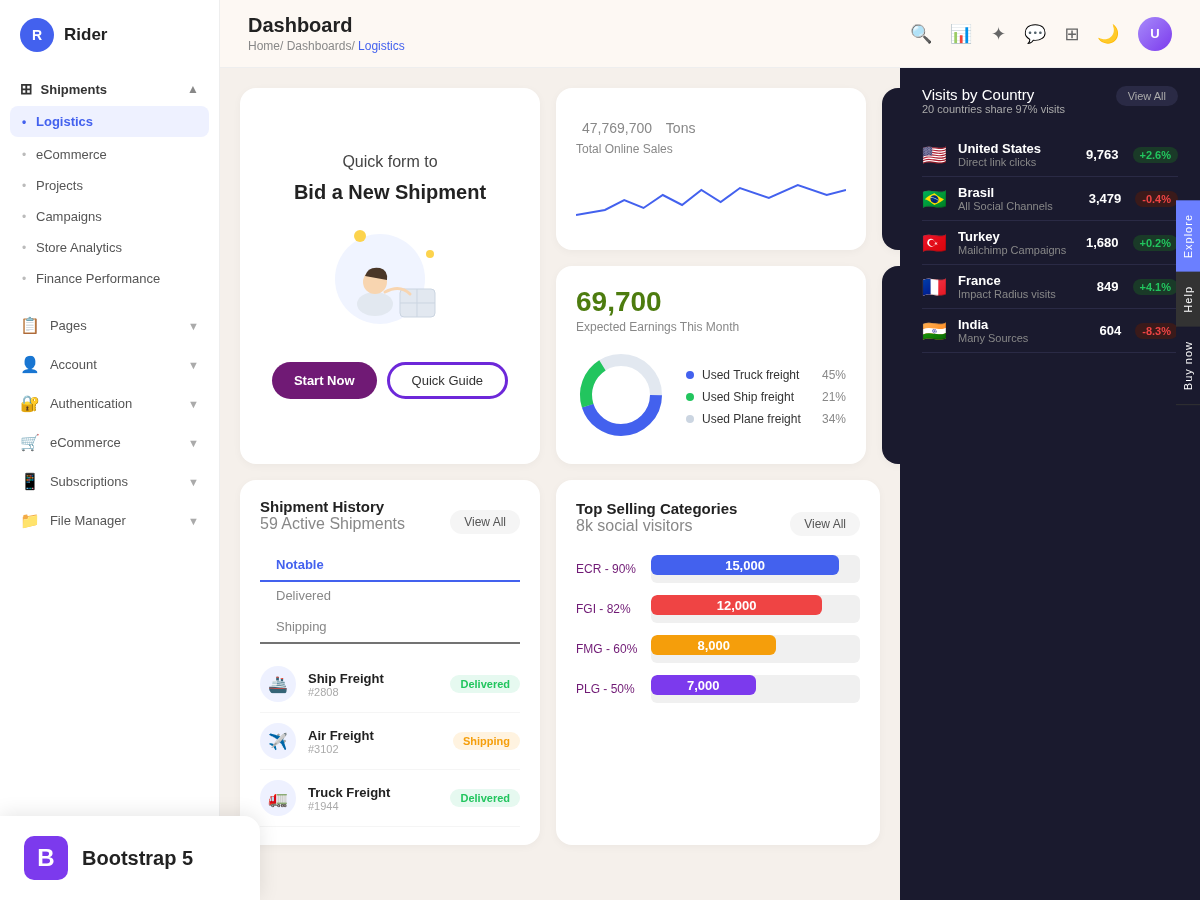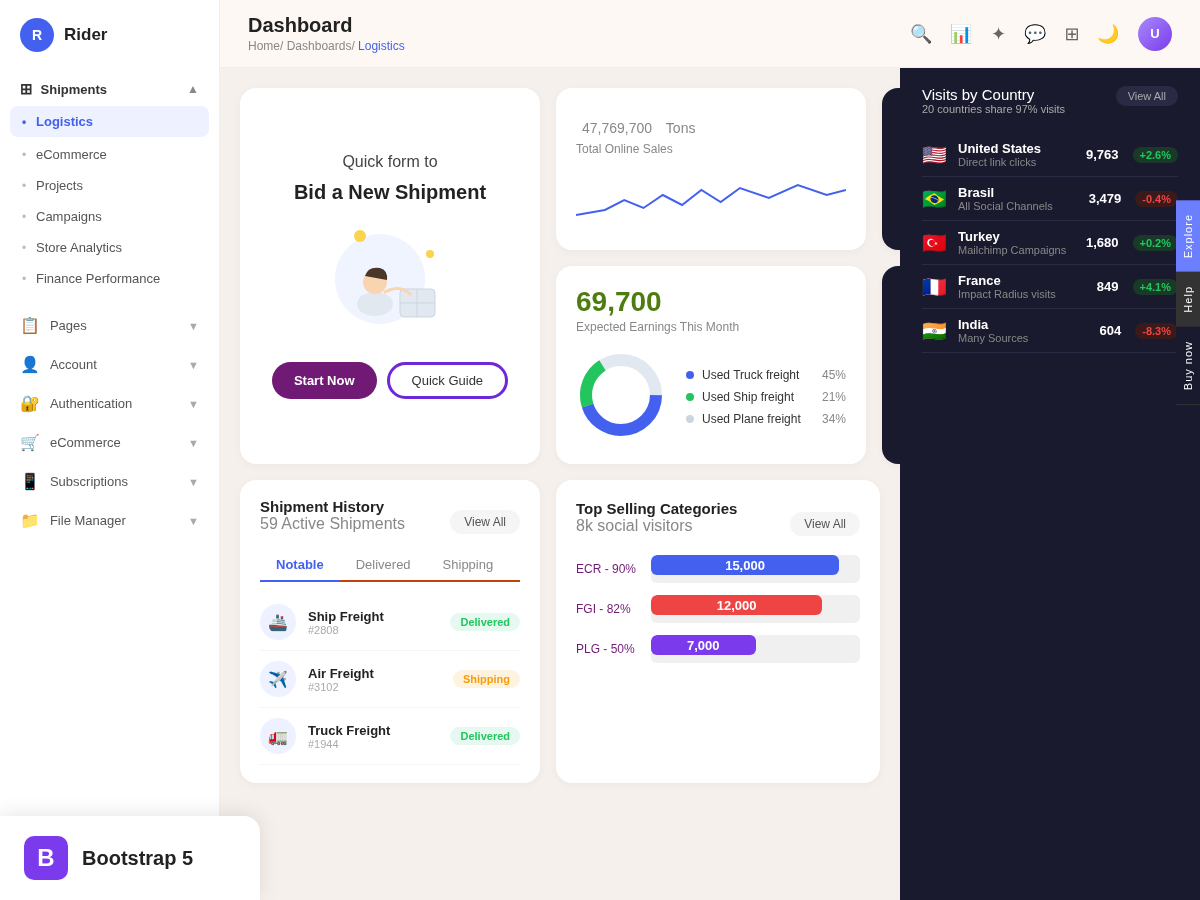--- a/index.html
+++ b/index.html
@@ -214,21 +214,21 @@
     .view-all-btn {
       background: #f5f5f5;
       border: none;
       border-radius: 20px;
       padding: 5px 14px;
       font-size: 12px;
       color: #555;
       cursor: pointer;
     }
 
-    .tabs { display: flex; gap: 0; border-bottom: 2px solid #c2410c; margin-bottom: 12px; }
+    .tabs { display: flex; gap: 0; border-bottom: 2px solid #737373; margin-bottom: 12px; flex-direction: column; }
     .tab {
       padding: 8px 16px;
       font-size: 13px;
       color: #888;
       cursor: pointer;
       border-bottom: 2px solid transparent;
       margin-bottom: -2px;
     }
     .tab.active { color: #4361ee; border-bottom: 2px solid #4361ee; font-weight: 600; }
 
@@ -598,20 +598,26 @@
                 <div class="bar-inner" style="width:90%;background:#4361ee;">15,000</div>
               </div>
             </div>
             <div class="bar-item">
               <span class="bar-label">FGI - 82%</span>
               <div class="bar-outer">
                 <div class="bar-inner" style="width:82%;background:#ef4444;">12,000</div>
               </div>
             </div>
             <div class="bar-item">
+              <span class="bar-label">FMG - 60%</span>
+              <div class="bar-outer">
+                <div class="bar-inner" style="width:60%;background:#f59e0b;">8,000</div>
+              </div>
+            </div>
+            <div class="bar-item">
               <span class="bar-label">PLG - 50%</span>
               <div class="bar-outer">
                 <div class="bar-inner" style="width:50%;background:#7c3aed;">7,000</div>
               </div>
             </div>
           </div>
         </div>
       </div>
 
     </div>

